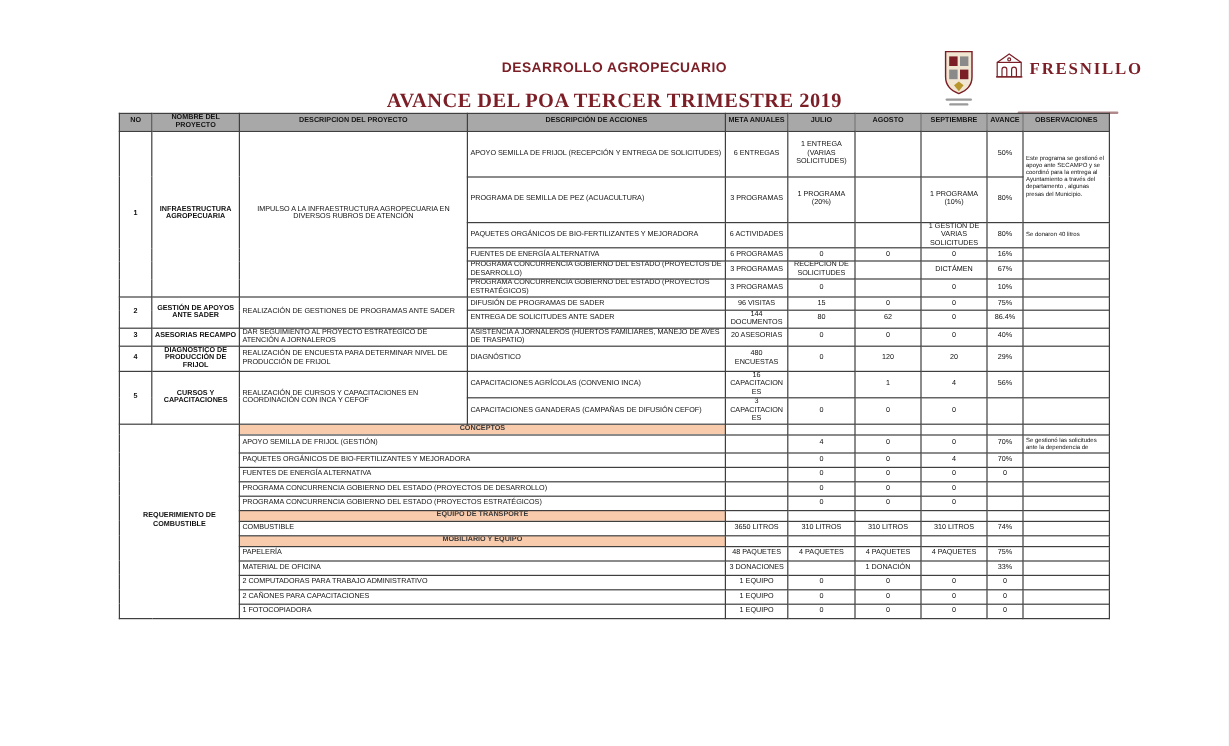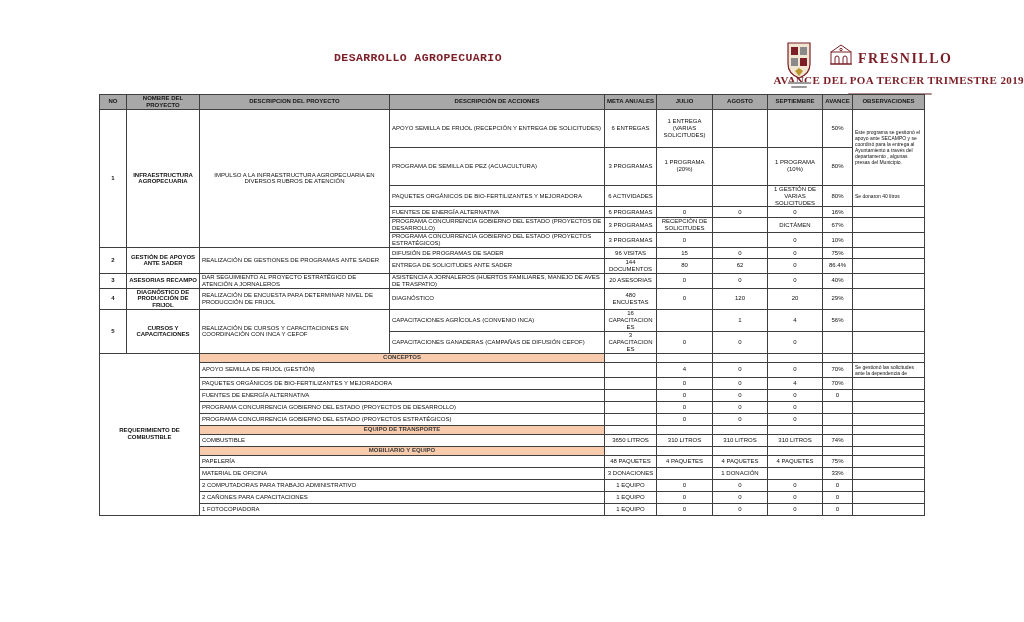--- a/index.html
+++ b/index.html
@@ -2,27 +2,27 @@
 <html><head>
 <meta charset="utf-8">
 <style>
   html,body { margin:0; padding:0; background:#e9e9e9; }
   .page {
     position:relative; width:1024px; height:622px; margin:0 auto;
     background:#ffffff; overflow:hidden;
     font-family:"Liberation Sans", sans-serif;
   }
   .doc-title {
-    position:absolute; top:51px; left:0; width:836px; text-align:center;
-    font-family:Liberation Mono, monospace; font-weight:bold; font-size:11.5px;
+    position:absolute; top:51px; left:0; width:1024px; text-align:center;
+    font-family:Liberation Sans, sans-serif; font-weight:bold; font-size:11.5px;
     color:#7b1e26; letter-spacing:.4px;
   }
   .doc-subtitle {
-    position:absolute; top:74px; left:0; width:1024px; text-align:right;
-    font-family:"Liberation Serif", serif; font-weight:bold; font-size:11px;
+    position:absolute; top:74px; left:0; width:1024px; text-align:center;
+    font-family:"Liberation Serif", serif; font-weight:bold; font-size:17px;
     color:#7b1e26; letter-spacing:.4px;
   }
   .logos { position:absolute; left:786px; top:42px; display:flex; gap:16px; align-items:flex-start; }
   .crest-wrap { display:flex; flex-direction:column; align-items:center; gap:2px; }
   .micro-text { height:2px; background:#9a9a9a; border-radius:1px; }
   .fres-block { display:flex; flex-direction:column; align-items:center;gap:23px; }
   .fres-row { display:flex; align-items:flex-end; gap:4px; }
   .fres-word {
     font-family:"Liberation Serif", serif; font-weight:bold; font-size:14px;
     color:#7b1e26; letter-spacing:1.5px; line-height:1;

